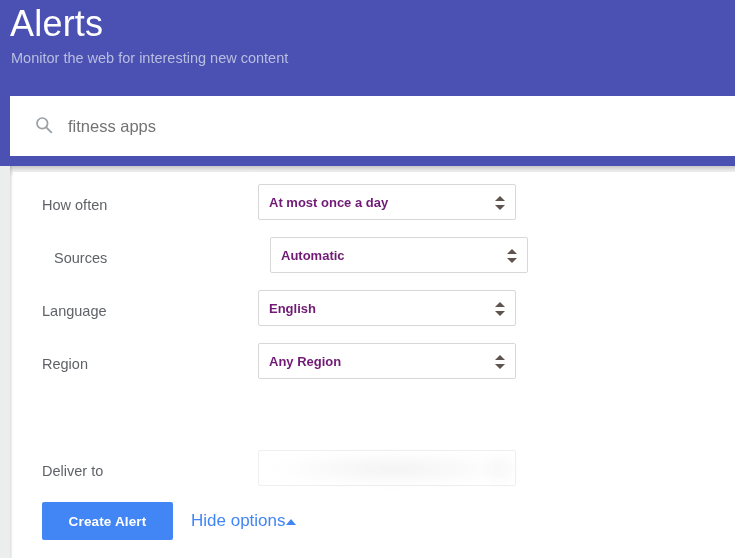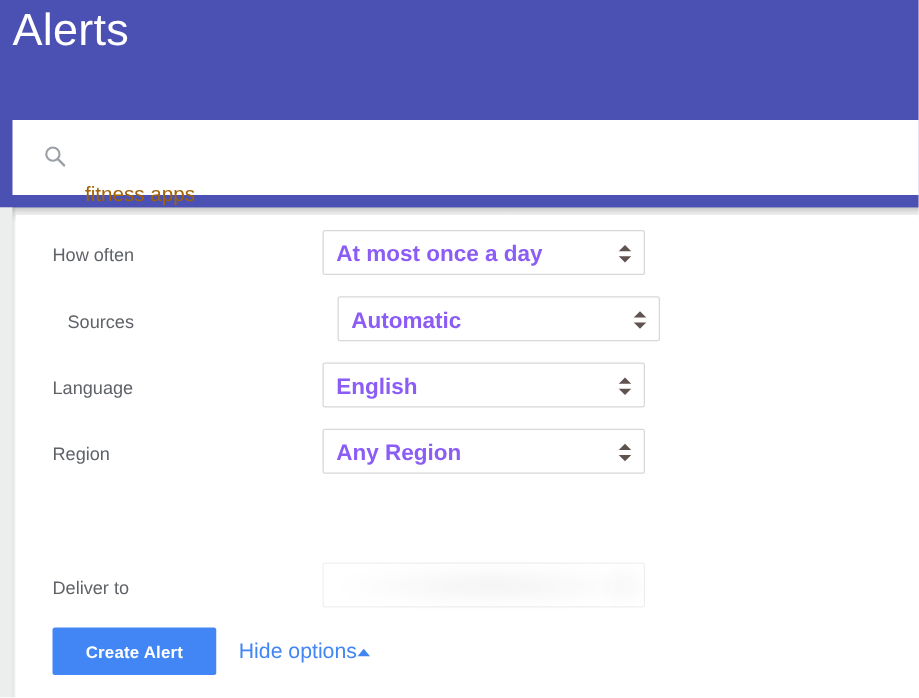--- a/index.html
+++ b/index.html
@@ -30,23 +30,22 @@
   .search-box {
     position: absolute; left: 10px; top: 96px; width: 760px; height: 60px;
     background: #ffffff;
   }
   .search-icon {
     position: absolute; left: 25px; top: 20px;
     width: 18px; height: 18px;
   }
   .search-value {
     position: absolute; left: 58px; top: 18px;
-    font-size: 16.5px; color: #a16207; line-height: 24px;
+    font-size: 16.5px; color: #737373; line-height: 24px;
     white-space: nowrap;
-    margin-top: 30px;
   }
 
   
   .header-shadow {
     position: absolute; left: 0; top: 166px; width: 735px; height: 12px;
     background: linear-gradient(to bottom,
        rgba(0,0,0,0.22) 0px, rgba(0,0,0,0.10) 4px,
        rgba(0,0,0,0.035) 8px, rgba(0,0,0,0) 12px);
     pointer-events: none;
   }
@@ -77,21 +76,21 @@
   }
   .select-shell {
     position: absolute; left: 245px; top: 0;
     width: 258px; height: 36px;
     background: #ffffff;
     border: 1px solid #d8d8d8;
     border-radius: 2px;
   }
   .select-text {
     position: absolute; left: 10px; top: 9px;
-    font-size: 18px; font-weight: bold; color: #8b5cf6;
+    font-size: 13px; font-weight: bold; color: #701a75;
     line-height: 18px; white-space: nowrap;
   }
   .spinner {
     position: absolute; right: 10px; top: 10px;
     width: 10px; height: 16px;
   }
   .spinner .tri-up,
   .spinner .tri-down {
     position: absolute; left: 0; width: 0; height: 0;
     border-left: 5px solid transparent;
@@ -140,20 +139,21 @@
     border-bottom: 6px solid #4285f4;
   }
 </style>
 </head>
 <body>
 
 <div id="root">
 
   <div class="header">
     <div class="app-title">Alerts</div>
+    <div class="app-subtitle">Monitor the web for interesting new content</div>
 
     <div class="search-box">
       <span class="search-icon">
         <svg width="18" height="18" viewBox="0 0 18 18">
           <circle cx="7.3" cy="7.3" r="5.3" fill="none" stroke="#9aa0a6" stroke-width="1.7"></circle>
           <line x1="11.3" y1="11.3" x2="16.3" y2="16.3" stroke="#9aa0a6" stroke-width="1.9" stroke-linecap="round"></line>
         </svg>
       </span>
       <span class="search-value">fitness apps</span>
     </div>

